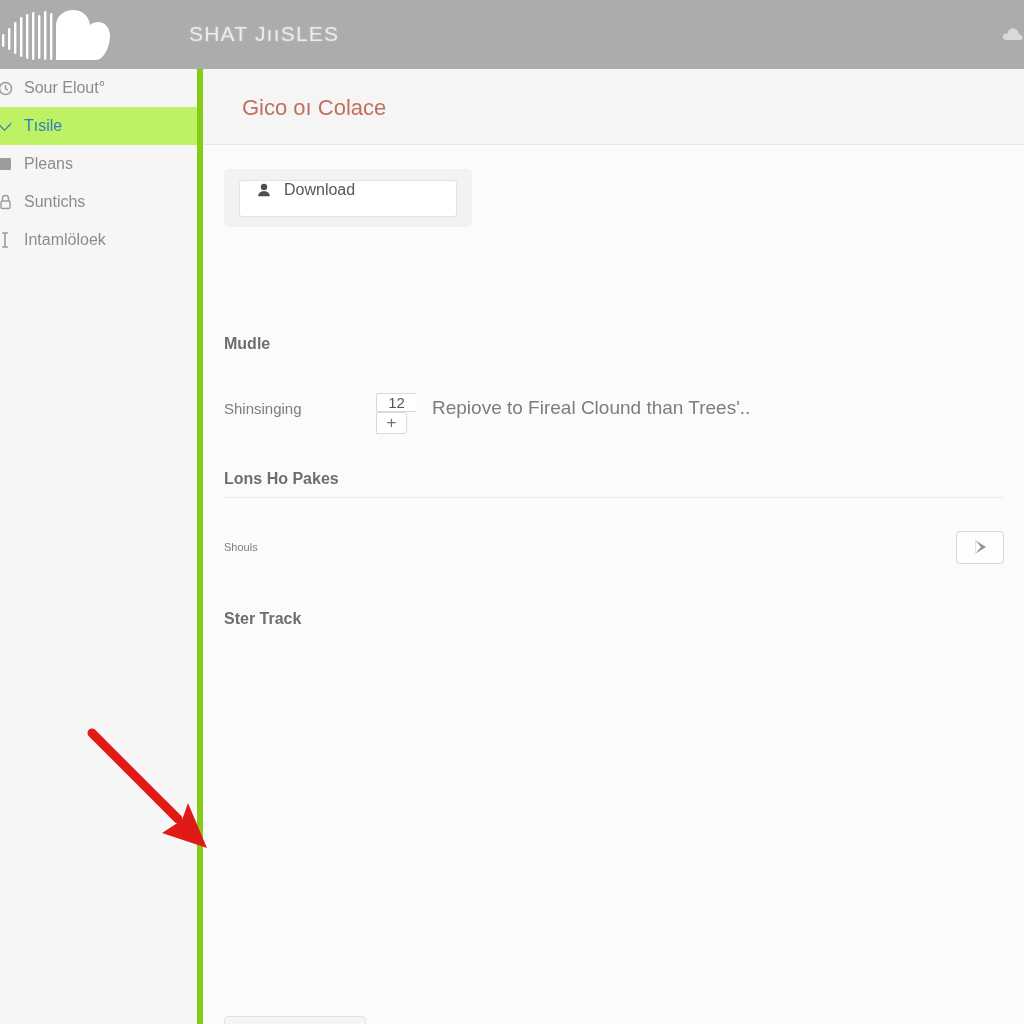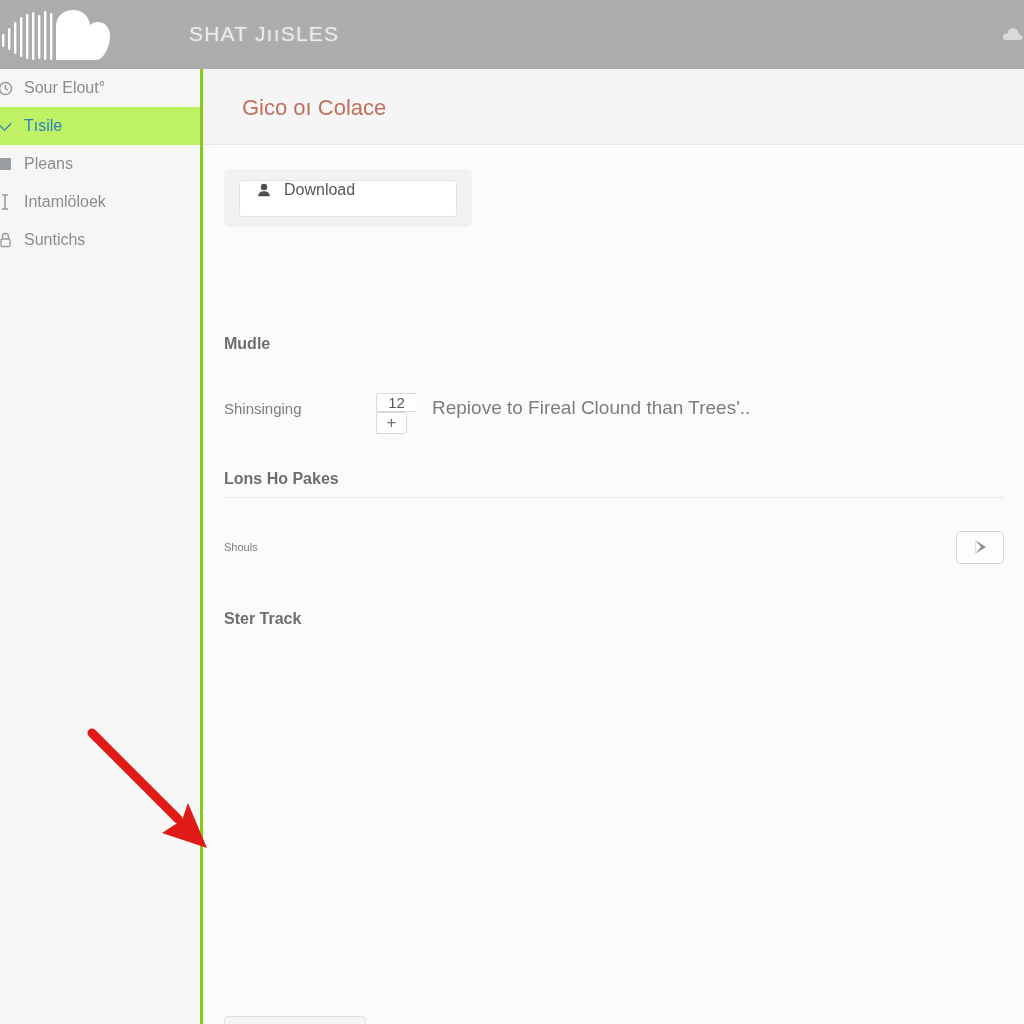--- a/index.html
+++ b/index.html
@@ -32,21 +32,21 @@
   .header-right-icon {
     position: absolute; right: 0px; top: 24px;
     width: 22px; height: 22px; opacity: .55;
   }
 
   
   .sidebar {
     position: absolute; left: 0; top: 69px;
     width: 203px; height: 955px;
     background: #f6f6f6;
-    border-right: 3px solid #84cc16;
+    border-right: 6px solid #84cc16;
   }
   .nav-item {
     position: relative;
     height: 38px;
     display: flex; align-items: center;
     padding-left: 0px;
     font-size: 16px;
     color: #8a8d8f;
   }
   .nav-item .nav-icon {
@@ -260,35 +260,35 @@
       <span class="nav-icon">
         <svg width="14" height="14" viewBox="0 0 14 14">
             <rect x="1" y="1" width="12" height="12" rx="1" fill="currentColor"></rect>
           </svg>
       </span>
       <span class="nav-label">Pleans</span>
     </div>
 
     <div class="nav-item">
       <span class="nav-icon">
-        <svg width="12" height="16" viewBox="0 0 12 16">
-            <path d="M3 1 H9 M6 1 V15 M3 15 H9" stroke="currentColor" stroke-width="1.6" fill="none"></path>
-          </svg>
-      </span>
-      <span class="nav-label">Intamlöloek</span>
-    </div>
-
-    <div class="nav-item">
-      <span class="nav-icon">
         <svg width="13" height="16" viewBox="0 0 13 16">
             <path d="M3.5 7 V4.5 A3 3 0 0 1 9.5 4.5 V7" fill="none" stroke="currentColor" stroke-width="1.4"></path>
             <rect x="2" y="7" width="9" height="7.5" rx="1.2" fill="none" stroke="currentColor" stroke-width="1.4"></rect>
           </svg>
       </span>
       <span class="nav-label">Suntichs</span>
+    </div>
+
+    <div class="nav-item">
+      <span class="nav-icon">
+        <svg width="12" height="16" viewBox="0 0 12 16">
+            <path d="M3 1 H9 M6 1 V15 M3 15 H9" stroke="currentColor" stroke-width="1.6" fill="none"></path>
+          </svg>
+      </span>
+      <span class="nav-label">Intamlöloek</span>
     </div>
   </div>
 
   <div class="main">
 
     <div class="title-band">
       <div class="page-title">Gico oı Colace</div>
     </div>
 
     <div class="content">

